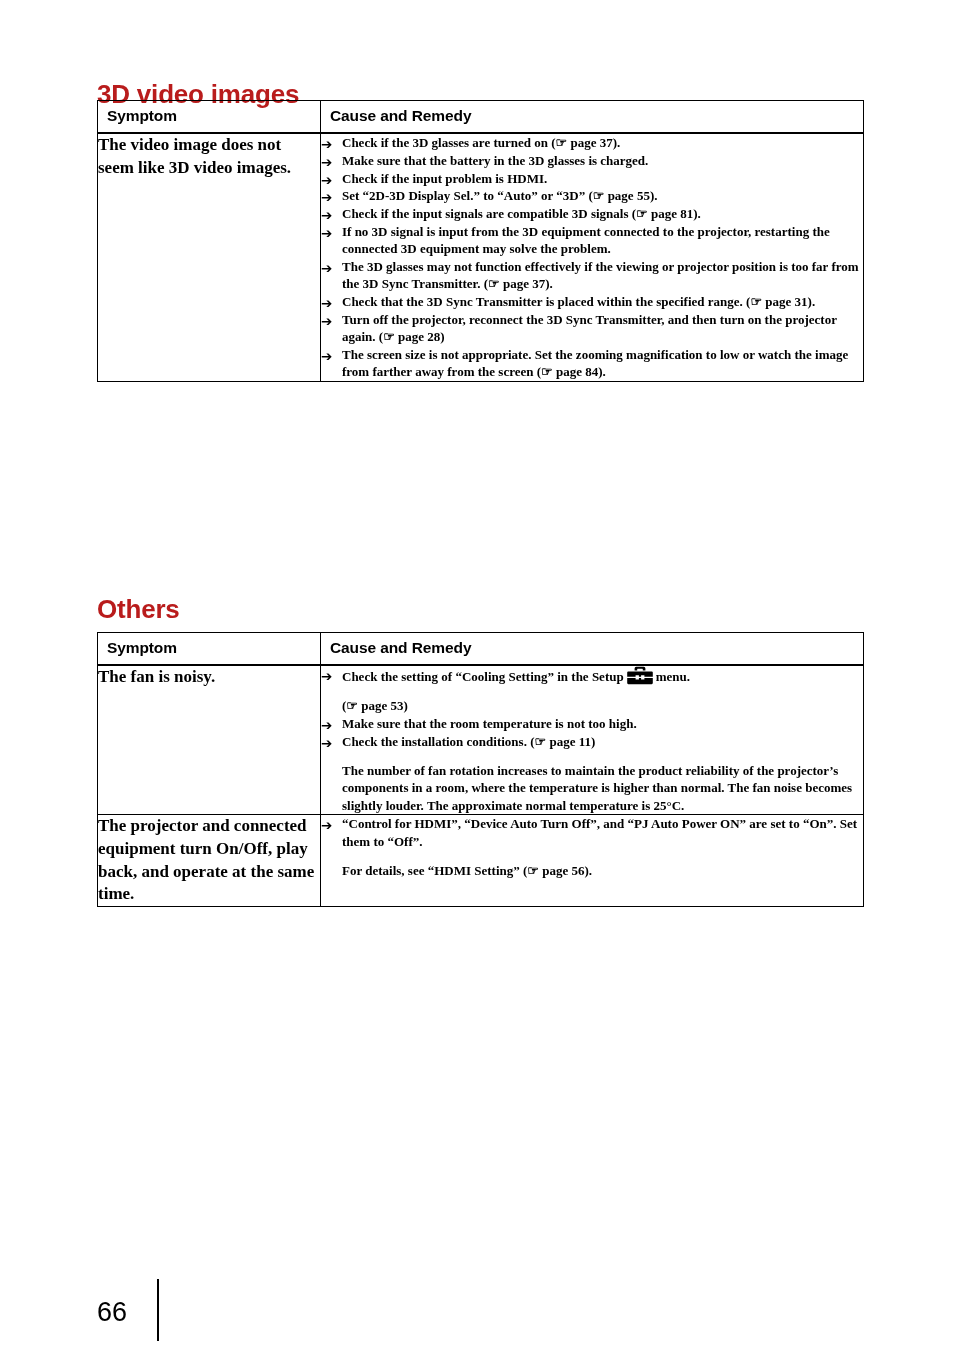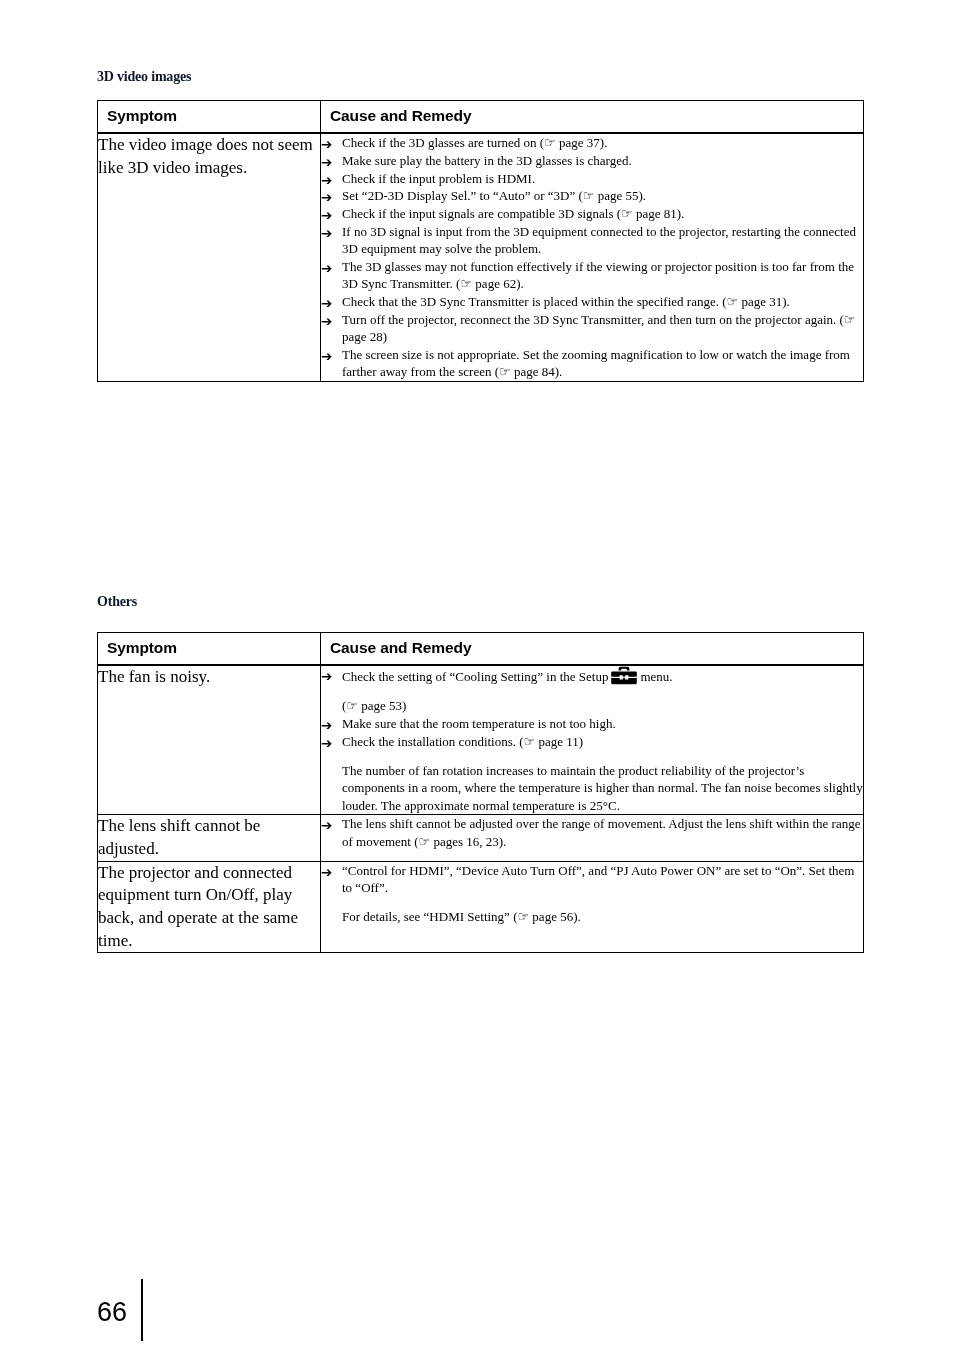--- a/index.html
+++ b/index.html
@@ -17,44 +17,45 @@
   }
   .page {
     position: absolute;
     top: 0; left: 0;
     width: 954px;
     height: 1352px;
   }
   .section-heading {
     position: absolute;
     left: 97px;
-    font-family: Liberation Serif, serif;
+    font-family: Liberation Sans, sans-serif;
     font-weight: bold;
-    font-size: 14px;
+    font-size: 26px;
     letter-spacing: -0.2px;
-    color: #0f172a;
+    color: #b91c1c;
   }
   #heading-3d { top: 57px; }
   #heading-others { top: 588px; margin-top: 6px; }
 
   table.tbl {
     position: absolute;
     left: 97px;
     width: 766px;
     border-collapse: collapse;
     table-layout: fixed;
   }
   #table-3d { top: 100px; }
   #table-others { top: 632px; }
 
   table.tbl td, table.tbl th {
     border: 1.3px solid #000;
     vertical-align: top;
     padding: 0;
     text-align: left;
+    font-weight: bold;
   }
   table.tbl th {
     font-family: "Liberation Sans", sans-serif;
     font-weight: bold;
     font-size: 15.5px;
     padding: 6px 0 7px 9px;
     border-bottom-width: 2.2px;
     letter-spacing: -0.1px;
   }
   td.symptom {
@@ -106,21 +107,21 @@
     top: 1283px;
     display: flex;
     align-items: center;
   }
   .page-num {
     font-family: "Liberation Sans", sans-serif;
     font-size: 27px;
     font-weight: normal;
     line-height: 1;
     color: #000;
-    padding-right: 14px;
+    padding-right: 30px;
   }
   .footer-rule {
     width: 1.6px;
     height: 62px;
     background: #000;
     margin-top: -4px;
   }
 </style>
 </head>
 <body>
@@ -139,26 +140,26 @@
         <th>Symptom</th>
         <th>Cause and Remedy</th>
       </tr>
     </thead>
     <tbody>
       <tr>
         <td class="symptom">The video image does not seem like 3D video images.</td>
         <td class="remedy">
           <ul class="bullets">
             <li>Check if the 3D glasses are turned on (☞ page 37).</li>
-            <li>Make sure play the battery in the 3D glasses is charged.</li>
+            <li>Make sure that the battery in the 3D glasses is charged.</li>
             <li>Check if the input problem is HDMI.</li>
             <li>Set “2D-3D Display Sel.” to “Auto” or “3D” (☞ page 55).</li>
             <li>Check if the input signals are compatible 3D signals (☞ page 81).</li>
             <li>If no 3D signal is input from the 3D equipment connected to the projector, restarting the connected 3D equipment may solve the problem.</li>
-            <li>The 3D glasses may not function effectively if the viewing or projector position is too far from the 3D Sync Transmitter. (☞ page 62).</li>
+            <li>The 3D glasses may not function effectively if the viewing or projector position is too far from the 3D Sync Transmitter. (☞ page 37).</li>
             <li>Check that the 3D Sync Transmitter is placed within the specified range. (☞ page 31).</li>
             <li>Turn off the projector, reconnect the 3D Sync Transmitter, and then turn on the projector again. (☞ page 28)</li>
             <li>The screen size is not appropriate. Set the zooming magnification to low or watch the image from farther away from the screen (☞ page 84).</li>
           </ul>
         </td>
       </tr>
     </tbody>
   </table>
 
   <h2 class="section-heading" id="heading-others">Others</h2>
@@ -183,28 +184,20 @@
                     <path d="M9.2 0.8 h7.6 a1.6 1.6 0 0 1 1.6 1.6 v2.2 h-2.6 v-1.4 a0.5 0.5 0 0 0 -0.5 -0.5 h-4.6 a0.5 0.5 0 0 0 -0.5 0.5 v1.4 h-2.6 v-2.2 a1.6 1.6 0 0 1 1.6 -1.6 z" fill="#000"></path>
                     <path d="M1.2 5.6 h23.6 a1 1 0 0 1 1 1 v4.1 h-8.4 v-1.5 h-3.3 v1.5 h-2.2 v-1.5 h-3.3 v1.5 h-8.4 v-4.1 a1 1 0 0 1 1 -1 z" fill="#000"></path>
                     <path d="M0.2 11.9 h8.4 v1.6 h3.3 v-1.6 h2.2 v1.6 h3.3 v-1.6 h8.4 v5.2 a1.1 1.1 0 0 1 -1.1 1.1 h-23.4 a1.1 1.1 0 0 1 -1.1 -1.1 z" fill="#000"></path>
                   </svg></span><span>menu.</span><span class="cont">(☞ page 53)</span></li>
             <li>Make sure that the room temperature is not too high.</li>
             <li><span>Check the installation conditions. (☞ page 11)</span><span class="cont">The number of fan rotation increases to maintain the product reliability of the projector’s components in a room, where the temperature is higher than normal. The fan noise becomes slightly louder. The approximate normal temperature is 25°C.</span></li>
           </ul>
         </td>
       </tr>
       <tr>
-        <td class="symptom">The lens shift cannot be adjusted.</td>
-        <td class="remedy">
-          <ul class="bullets">
-            <li>The lens shift cannot be adjusted over the range of movement. Adjust the lens shift within the range of movement (☞ pages 16, 23).</li>
-          </ul>
-        </td>
-      </tr>
-      <tr>
         <td class="symptom">The projector and connected equipment turn On/Off, play back, and operate at the same time.</td>
         <td class="remedy">
           <ul class="bullets">
             <li><span>“Control for HDMI”, “Device Auto Turn Off”, and “PJ Auto Power ON” are set to “On”. Set them to “Off”.</span><span class="cont">For details, see “HDMI Setting” (☞ page 56).</span></li>
           </ul>
         </td>
       </tr>
     </tbody>
   </table>
 

